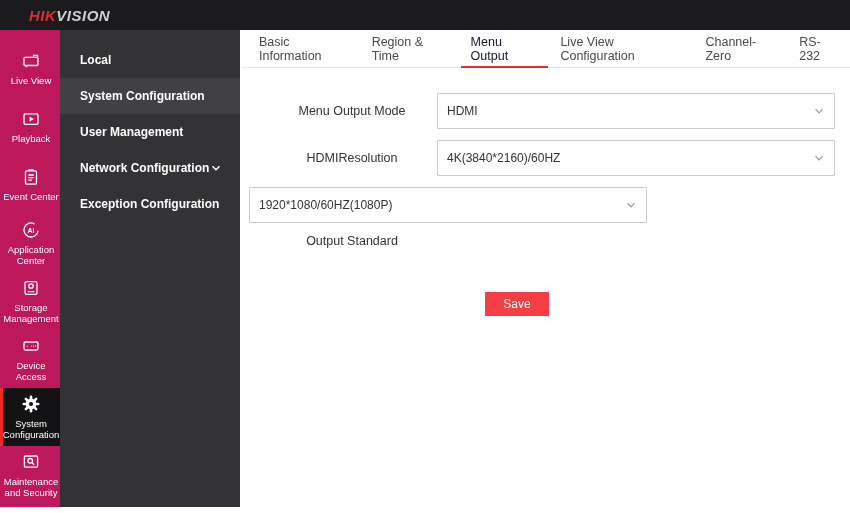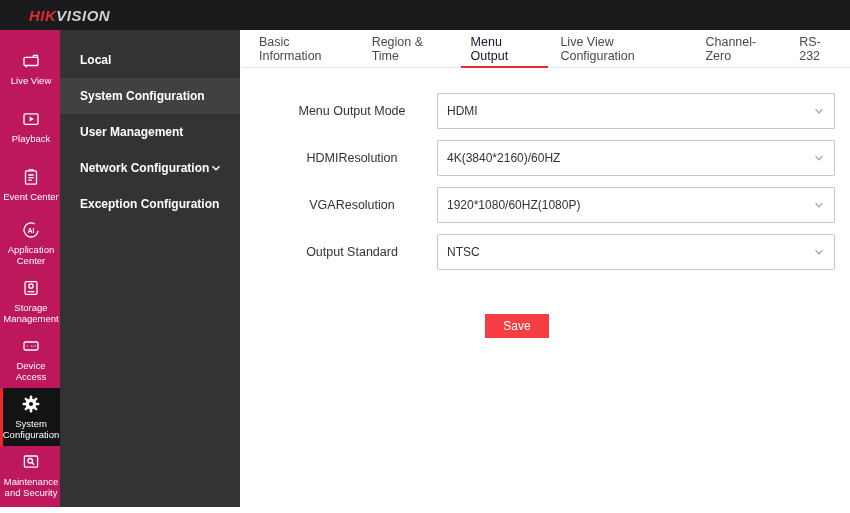--- a/index.html
+++ b/index.html
@@ -209,37 +209,30 @@
         <span class="form-label">HDMIResolution</span>
         <div class="select">
           <span class="select-value">4K(3840*2160)/60HZ</span>
           <svg class="select-chevron" viewBox="0 0 12 12" fill="none" stroke="#9a9a9a" stroke-width="1.2">
               <path d="M2.5 4.2 L6 7.8 L9.5 4.2"></path>
             </svg>
         </div>
       </div>
 
       <div class="form-row">
-        <span class="form-label">VGAResolution</span>
         <div class="select">
           <span class="select-value">1920*1080/60HZ(1080P)</span>
           <svg class="select-chevron" viewBox="0 0 12 12" fill="none" stroke="#9a9a9a" stroke-width="1.2">
               <path d="M2.5 4.2 L6 7.8 L9.5 4.2"></path>
             </svg>
         </div>
       </div>
 
       <div class="form-row">
         <span class="form-label">Output Standard</span>
-        <div class="select">
-          <span class="select-value">NTSC</span>
-          <svg class="select-chevron" viewBox="0 0 12 12" fill="none" stroke="#9a9a9a" stroke-width="1.2">
-              <path d="M2.5 4.2 L6 7.8 L9.5 4.2"></path>
-            </svg>
-        </div>
       </div>
 
       <button class="save-btn">Save</button>
 
     </div>
   </div>
 
 </div>
 
 </body></html>

